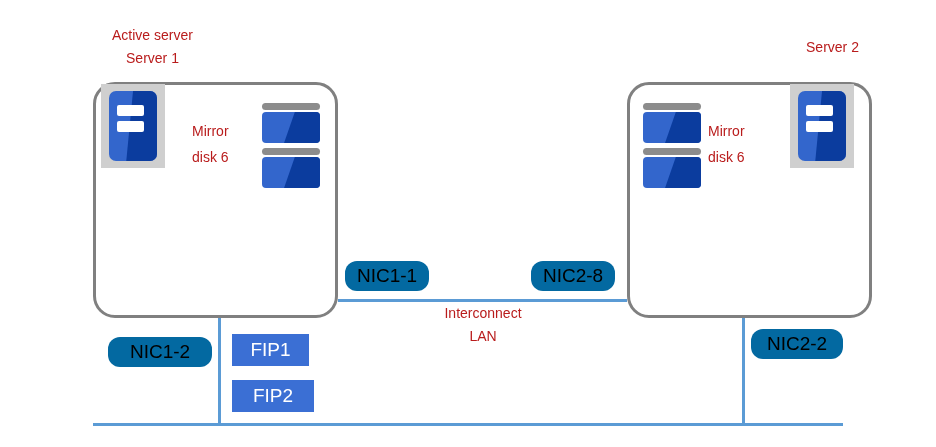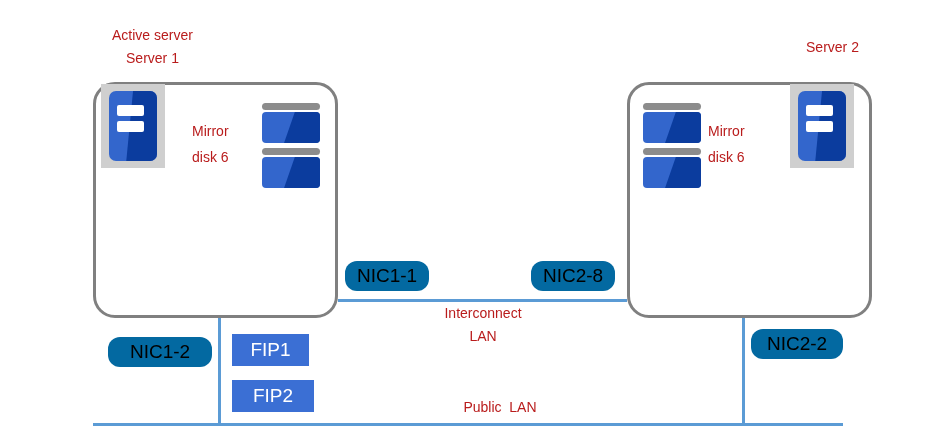--- a/index.html
+++ b/index.html
@@ -180,15 +180,14 @@
 
   <div class="line-v" style="left:218px;top:318px;height:107px;"></div>
   <div class="line-v" style="left:742px;top:318px;height:107px;"></div>
 
   <div class="nic" style="left:108px;top:337px;width:104px;">NIC1-2</div>
   <div class="nic" style="left:751px;top:329px;width:92px;">NIC2-2</div>
 
   <div class="fip" style="left:232px;top:334px;width:77px;">FIP1</div>
   <div class="fip" style="left:232px;top:380px;width:82px;">FIP2</div>
 
-  <div class="txt center" style="left:380px;top:396px;width:240px;">Public  LAN</div>
 
 </div>
 
 </body></html>

